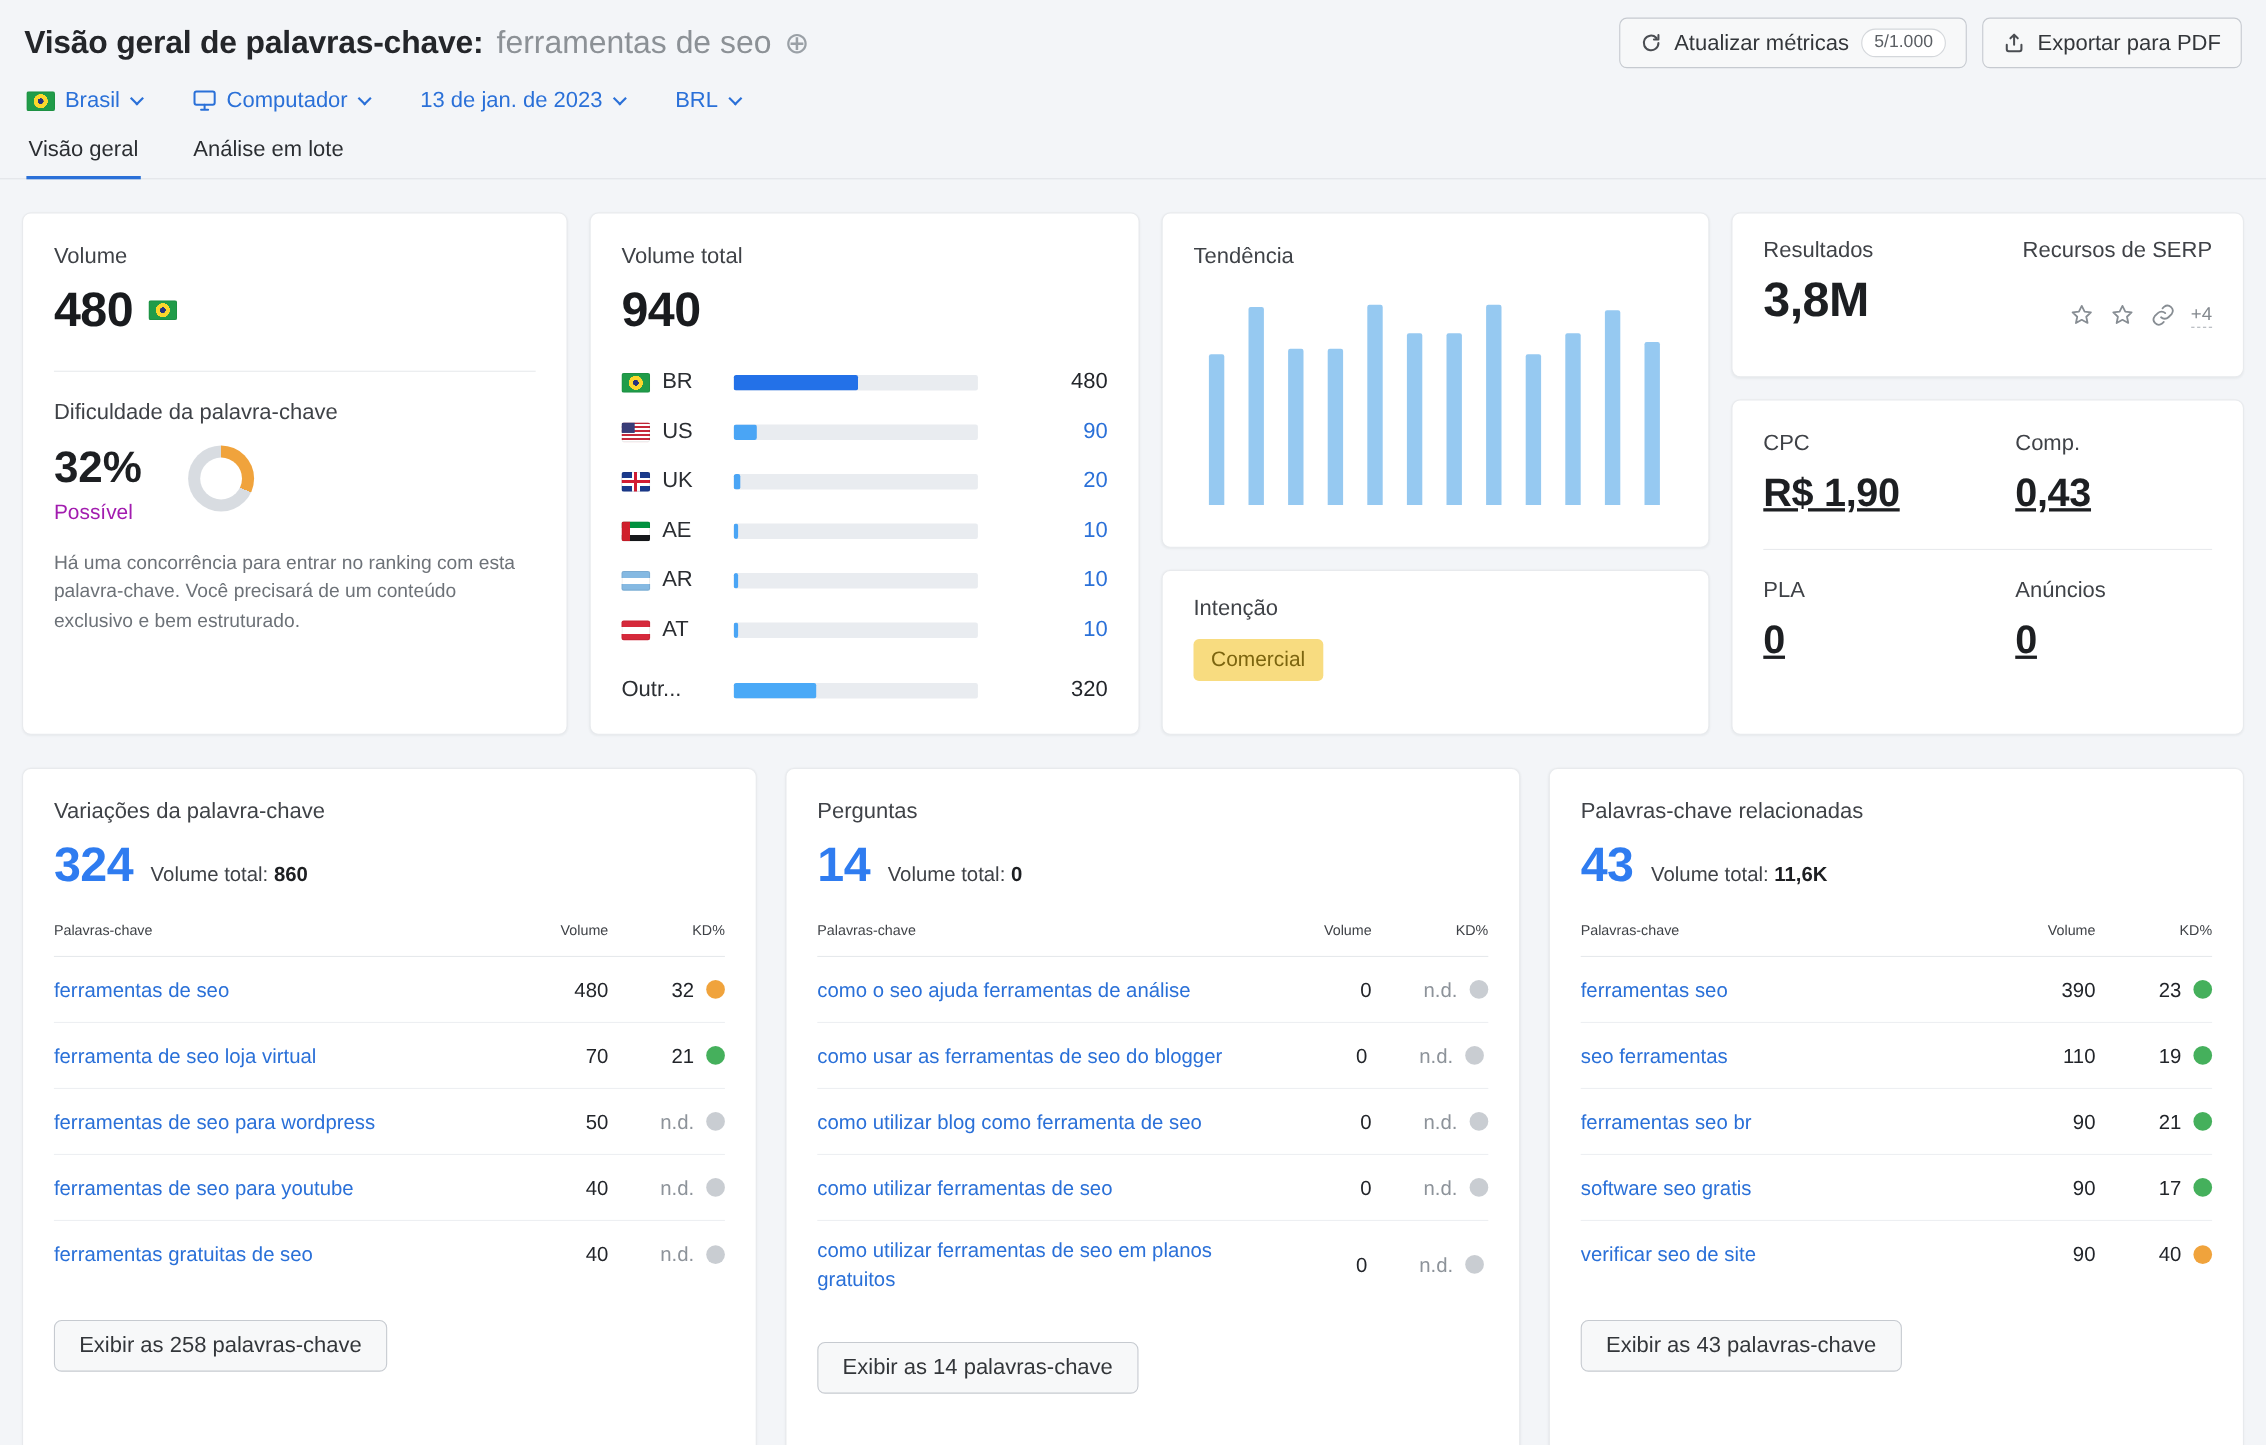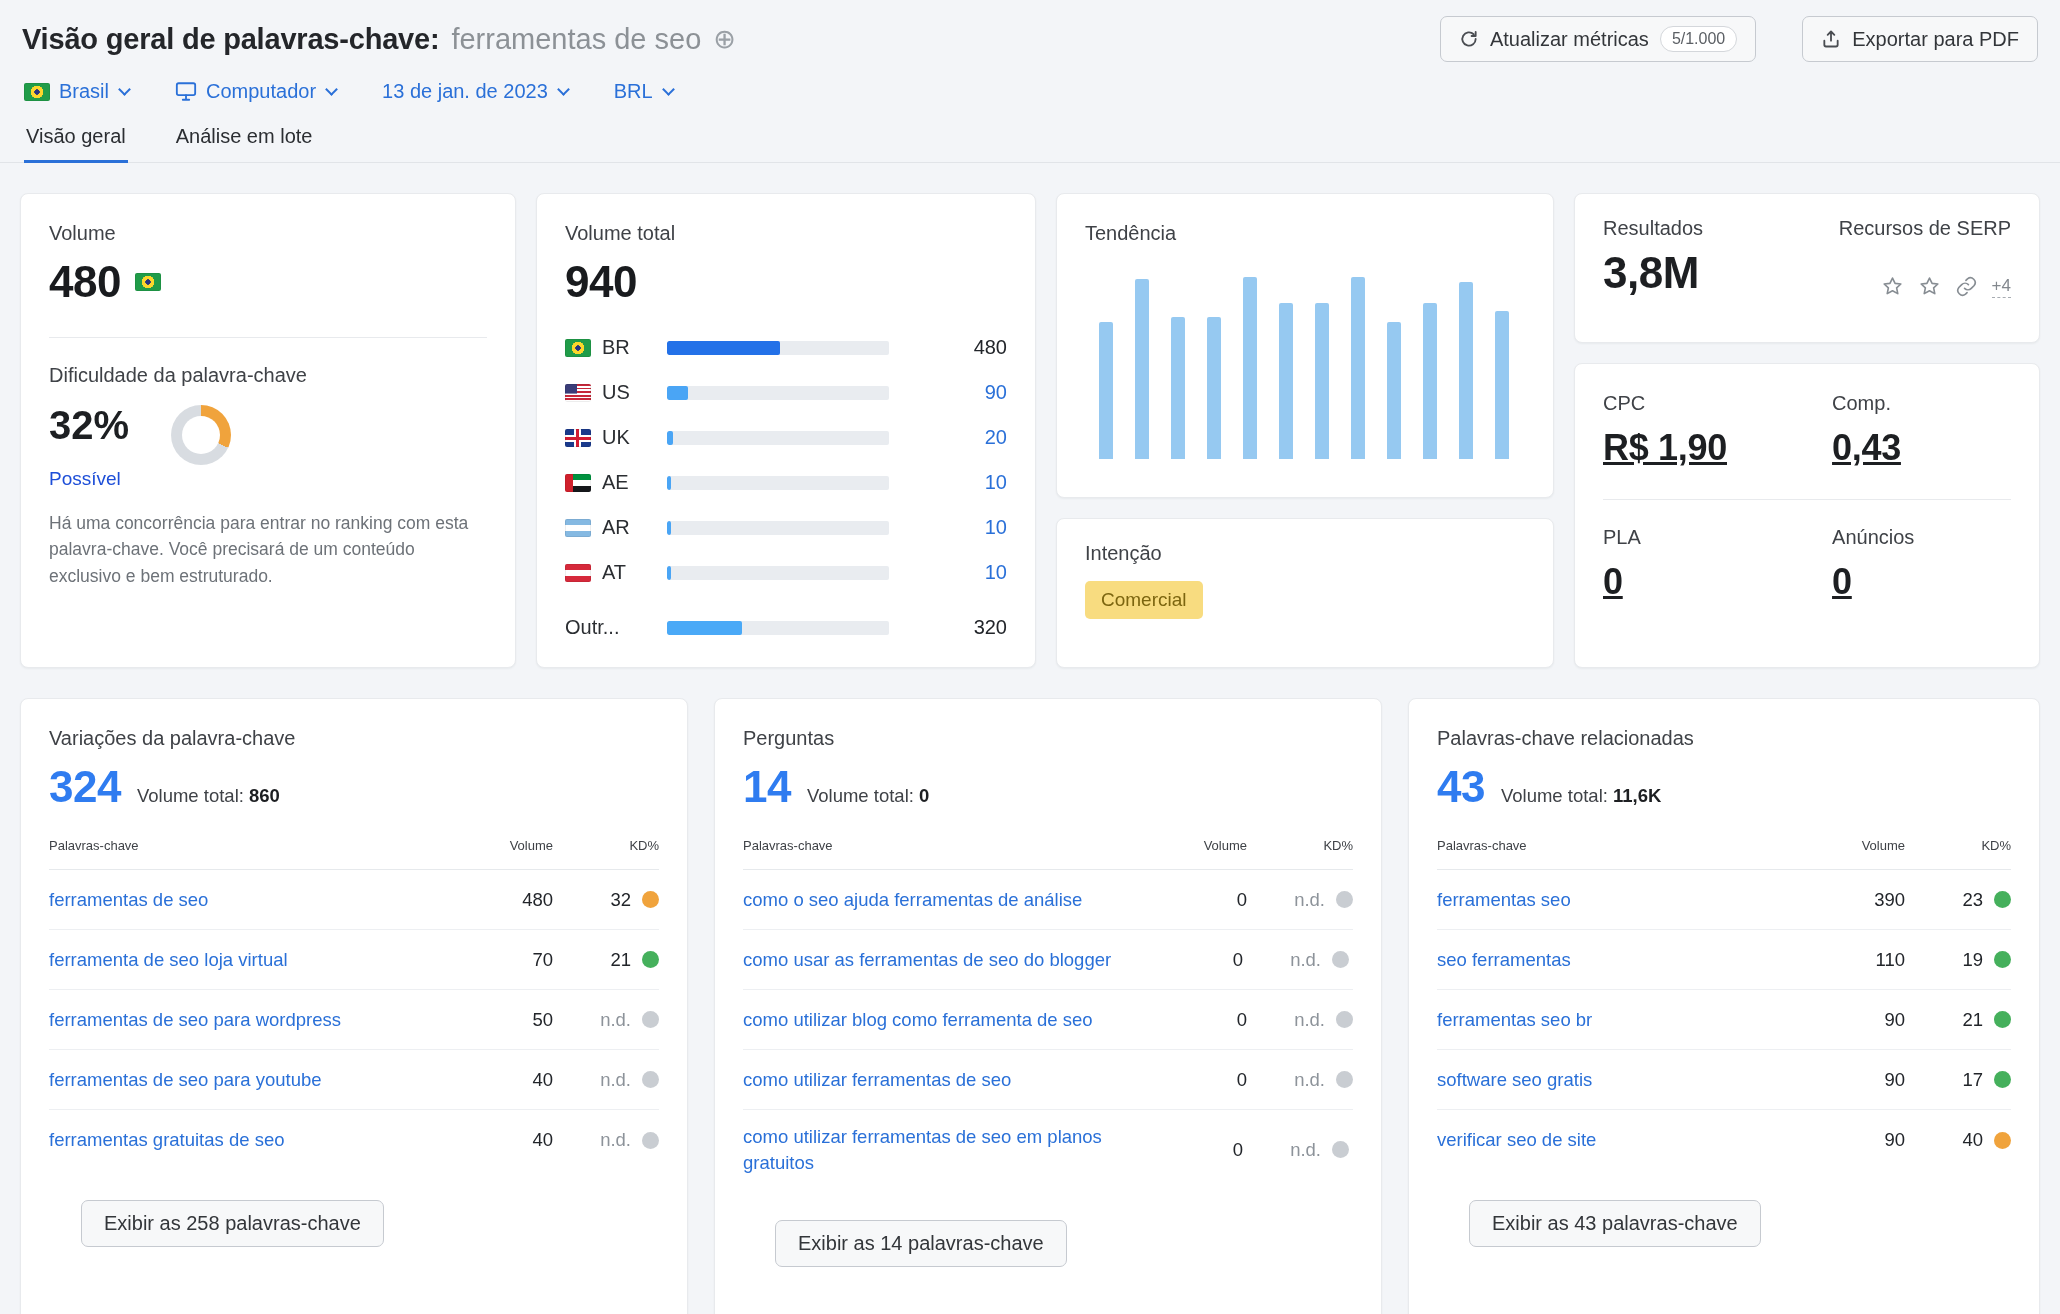--- a/index.html
+++ b/index.html
@@ -1,18 +1,18 @@
 <!DOCTYPE html>
 <html><head>
 <meta charset="utf-8">
 <style>
 * { margin:0; padding:0; box-sizing:border-box; }
 html,body { width:2060px; height:1314px; overflow:hidden; }
 body { background:#f3f5f8; font-family:"Liberation Sans", sans-serif; color:#1d1f22; }
-button { font-family:inherit;margin-left:32px; }
+button { font-family:inherit; }
 
 
 .topbar { display:flex; justify-content:space-between; align-items:center; padding:16px 22px 0; }
 .title-wrap { display:flex; align-items:center; gap:12px;justify-content:flex-end; }
 .page-title { font-size:29px; font-weight:bold; color:#24262a; letter-spacing:-0.2px; }
 .page-keyword { font-size:29px; color:#8c9196; }
 .add-icon { font-size:27px; color:#9aa0a6; line-height:1; cursor:pointer; }
 .top-buttons { display:flex; gap:14px; }
 .btn { display:inline-flex; align-items:center; gap:11px; background:#f7f8f9; border:1px solid #c6cad0; border-radius:7px; padding:9px 18px; font-size:20px; color:#33363a; cursor:pointer; }
 .quota-pill { background:#fff; border:1px solid #d4d7db; border-radius:14px; padding:3px 11px; font-size:16px; color:#5b5f64; }
@@ -50,21 +50,21 @@
 .h150 { height:150px; padding:23px 28px; }
 .h305 { height:305px; }
 
 .card-label { font-size:20px; color:#3f4247; }
 .big-num { display:flex; align-items:center; gap:14px; font-size:44px; font-weight:bold; color:#191b1e; margin-top:12px; letter-spacing:-0.5px; }
 .divider { height:1px; background:#e8eaed; margin:30px 0 26px; }
 
 
 .kd-row { display:flex; gap:42px; margin-top:16px; }
 .kd-value { font-size:40px; font-weight:bold; }
-.kd-sub { font-size:19px; color:#1d4ed8; margin-top:20px; }
+.kd-sub { font-size:19px; color:#a21caf; margin-top:8px; }
 .donut { width:60px; height:60px; border-radius:50%; position:relative; flex:none; margin-top:2px; }
 .donut::after { content:""; position:absolute; inset:11px; background:#fff; border-radius:50%; }
 .kd-desc { font-size:17.5px; line-height:1.5; color:#6d7278; margin-top:20px; max-width:432px; }
 
 
 .vt-rows { margin-top:18px; }
 .vt-row { display:flex; align-items:center; height:45px; }
 .vt-row.last { margin-top:10px; }
 .vt-label { width:102px; display:flex; align-items:center; gap:11px; font-size:20px; color:#2b2e32; }
 .vt-track { width:222px; height:14px; background:#e9ecf0; border-radius:2px; overflow:hidden; flex:none; }

